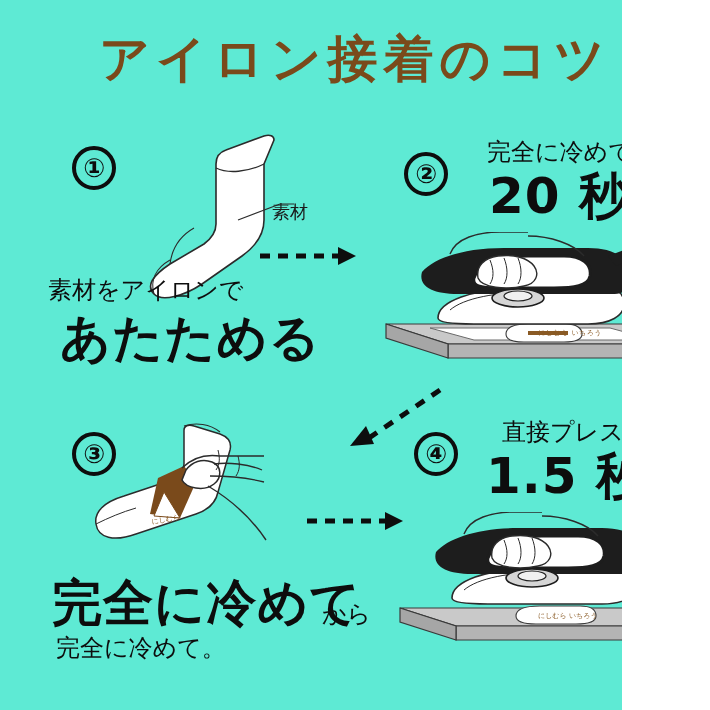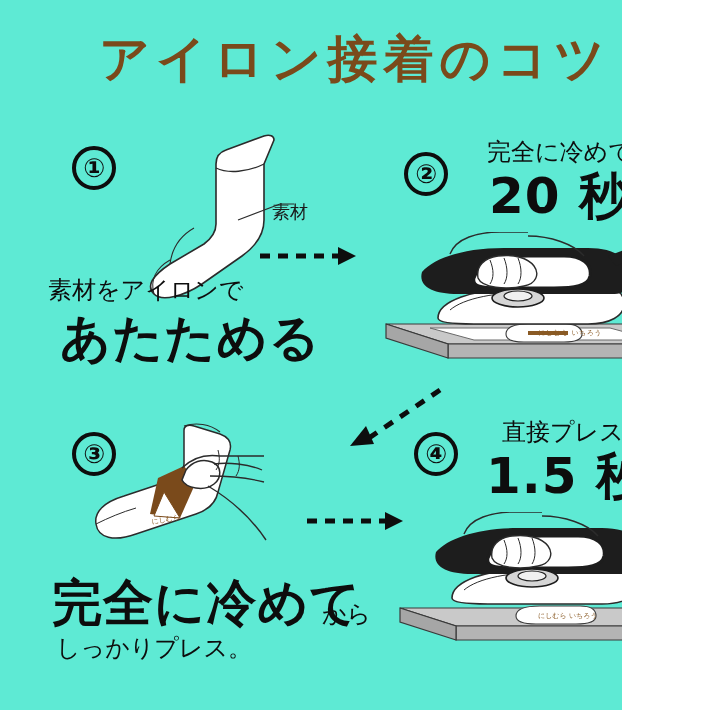--- a/index.html
+++ b/index.html
@@ -190,21 +190,21 @@
         <path d="M130 30 C132 38 132 44 128 50" fill="none" stroke="#2b2b2b" stroke-width="1"></path>
         <path d="M150 36 C152 44 152 50 148 56" fill="none" stroke="#2b2b2b" stroke-width="1"></path>
         <path d="M120 66 C140 78 162 96 178 120" fill="none" stroke="#2b2b2b" stroke-width="1.4"></path>
         <path d="M96 6 C108 2 122 4 132 12" fill="none" stroke="#2b2b2b" stroke-width="1.2"></path>
       </g>
     </svg>
   </div>
 
   <div class="txt cap-huge" style="left:52px; top:577px;text-align:right;">完全に冷めて</div>
   <div class="txt cap-mid" style="left:322px; top:602px;">から</div>
-  <div class="txt cap-mid" style="left:56px; top:636px;">しっかりプレス。</div>
+  <div class="txt cap-mid" style="left:56px; top:636px;">完全に冷めて。</div>
 
   <div class="arrow" style="left:305px; top:508px;">
     <svg width="105" height="26" viewBox="0 0 105 26">
       <path d="M2 13 L80 13" fill="none" stroke="#0d0d0d" stroke-width="5" stroke-dasharray="10 8" stroke-linecap="butt"></path>
       <path d="M80 4 L98 13 L80 22 Z" fill="#0d0d0d"></path>
     </svg>
   </div>
 
   <div class="badge" style="left:414px; top:432px;">④</div>
 

